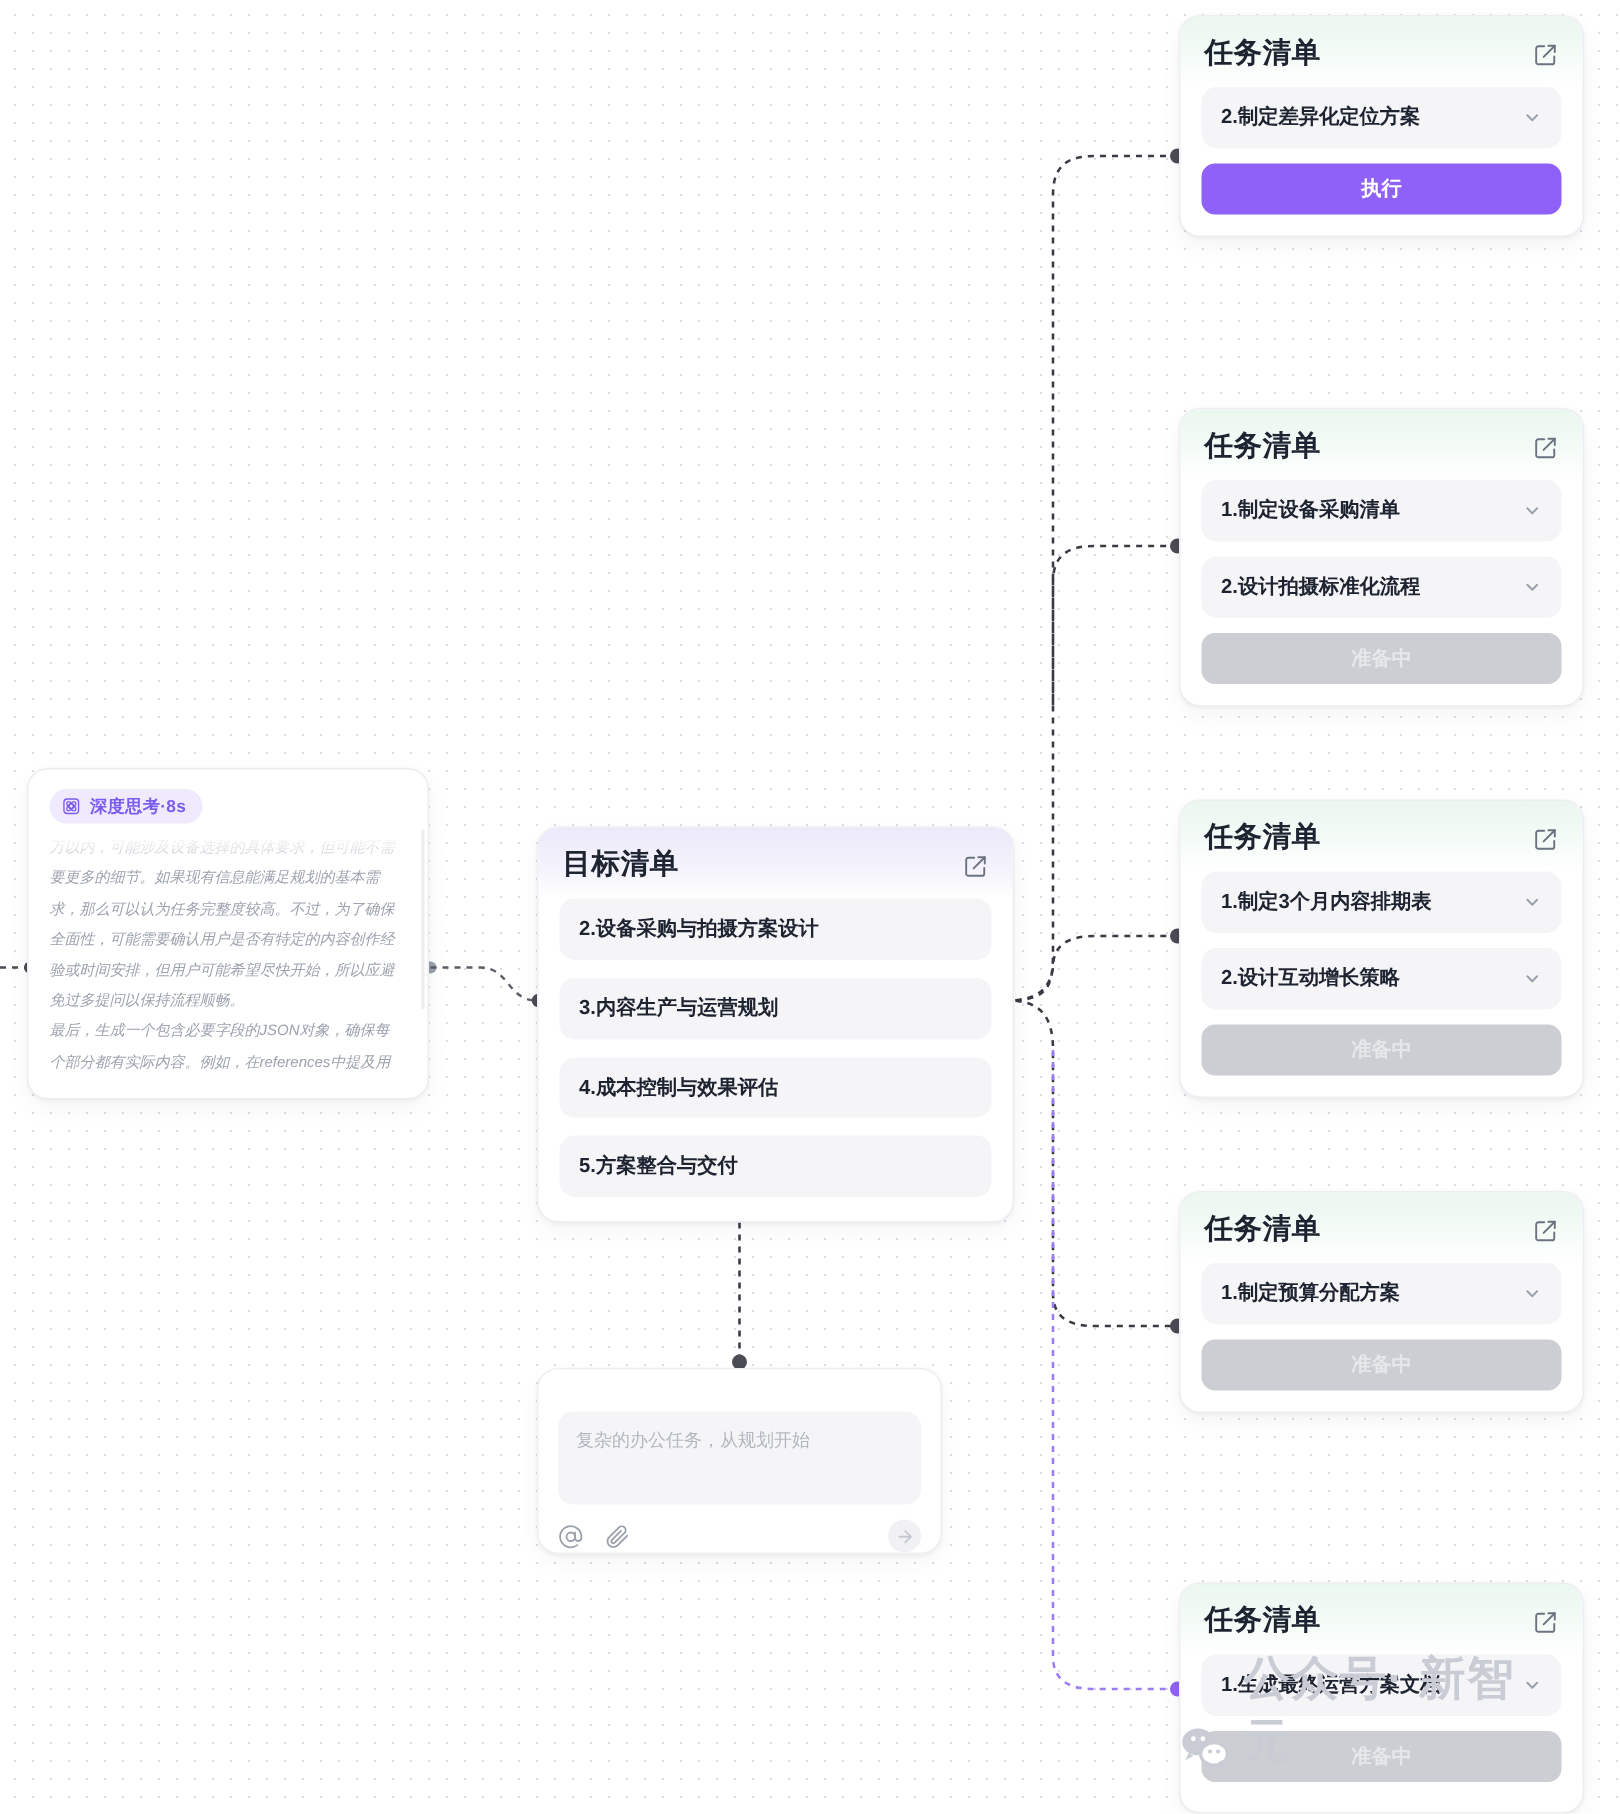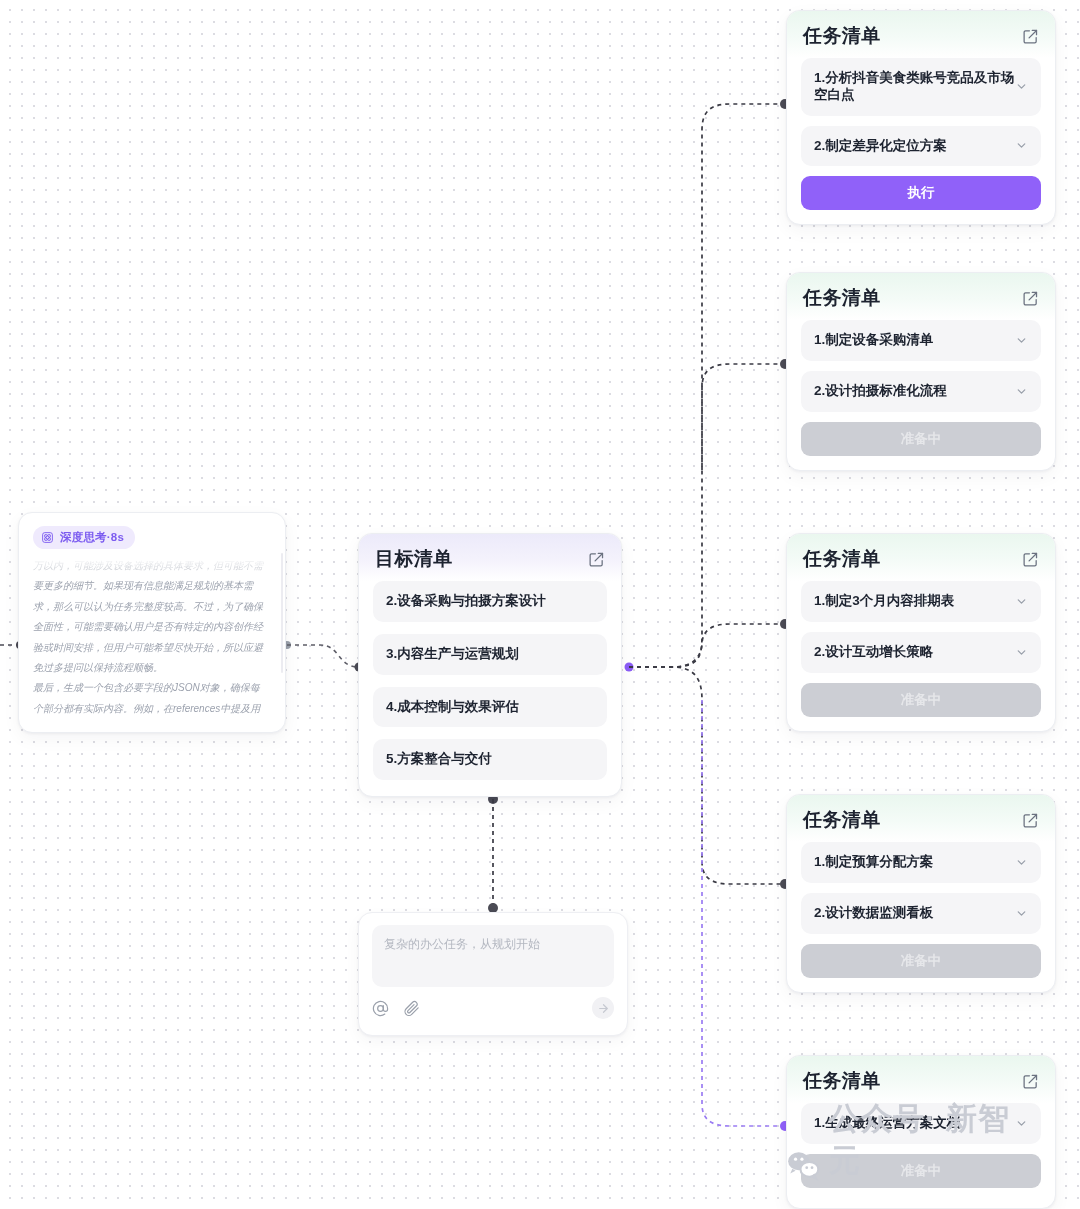--- a/index.html
+++ b/index.html
@@ -64,21 +64,21 @@
   .btn.wait{background:#ccced4;color:#e6e7ea;cursor:default;}
 
   
   #task1{left:786px;top:10px;width:270px;}
   #task2{left:786px;top:272px;width:270px;}
   #task3{left:786px;top:533px;width:270px;}
   #task4{left:786px;top:794px;width:270px;}
   #task5{left:786px;top:1055px;width:270px;height:154px;}
 
   
-  #goal{left:358px;top:533px;width:264px;}
+  #goal{left:358px;top:551px;width:318px;}
   #goal .row{margin-bottom:12px;}
   #goal .row:last-child{margin-bottom:0;}
   #goal .card-body{padding:0 14px 16px 14px;}
   #goal .row-label{font-size:13.5px;}
 
   
   #think{
     left:18px;top:512px;width:268px;height:221px;
     border-radius:14px;border:1px solid #eceef2;background:#fff;
     padding:0;overflow:hidden;
@@ -104,21 +104,21 @@
   .think-bar{
     position:absolute;right:2px;top:40px;width:2px;height:120px;
     background:#ececf1;border-radius:2px;
   }
 
   
   #composer{
     left:358px;top:912px;width:270px;height:124px;
     border-radius:14px;border:1px solid #eeeff3;background:#fff;
     box-shadow:0 1px 3px rgba(16,24,40,.05),0 6px 16px rgba(16,24,40,.04);
-    box-sizing:border-box;padding:12px 13px 10px 13px;
+    box-sizing:border-box;padding:28px 13px 10px 13px;
   }
   .composer-field{
     width:100%;height:62px;background:#f5f5f7;border-radius:10px;
     box-sizing:border-box;padding:11px 12px;
     font-size:12px;color:#b3b7c0;line-height:1.4;
   }
   .composer-bar{display:flex;align-items:center;margin-top:10px;}
   .cbtn{width:17px;height:17px;color:#9aa0ab;margin-right:14px;cursor:pointer;}
   .cbtn svg{display:block;width:17px;height:17px;}
   .send{
@@ -230,28 +230,20 @@
     <span class="edit-ico">
       <svg viewBox="0 0 24 24" fill="none" stroke="currentColor" stroke-width="1.8" stroke-linecap="round" stroke-linejoin="round">
         <path d="M20 13.5V19a2 2 0 0 1-2 2H5a2 2 0 0 1-2-2V6a2 2 0 0 1 2-2h5.5"></path>
         <path d="M14.5 3.5h6v6"></path>
           <path d="M10 14 20.5 3.5"></path>
       </svg>
     </span>
   </div>
   <div class="card-body">
     <div class="row">
-      <span class="row-label">1.分析抖音美食类账号竞品及市场空白点</span>
-      <span class="chev">
-        <svg viewBox="0 0 24 24" fill="none" stroke="currentColor" stroke-width="2.4" stroke-linecap="round" stroke-linejoin="round">
-            <path d="m6 9 6 6 6-6"></path>
-          </svg>
-      </span>
-    </div>
-    <div class="row">
       <span class="row-label">2.制定差异化定位方案</span>
       <span class="chev">
         <svg viewBox="0 0 24 24" fill="none" stroke="currentColor" stroke-width="2.4" stroke-linecap="round" stroke-linejoin="round">
             <path d="m6 9 6 6 6-6"></path>
           </svg>
       </span>
     </div>
     <div class="btn run">执行</div>
   </div>
 </div>
@@ -327,28 +319,20 @@
       <svg viewBox="0 0 24 24" fill="none" stroke="currentColor" stroke-width="1.8" stroke-linecap="round" stroke-linejoin="round">
         <path d="M20 13.5V19a2 2 0 0 1-2 2H5a2 2 0 0 1-2-2V6a2 2 0 0 1 2-2h5.5"></path>
         <path d="M14.5 3.5h6v6"></path>
           <path d="M10 14 20.5 3.5"></path>
       </svg>
     </span>
   </div>
   <div class="card-body">
     <div class="row">
       <span class="row-label">1.制定预算分配方案</span>
-      <span class="chev">
-        <svg viewBox="0 0 24 24" fill="none" stroke="currentColor" stroke-width="2.4" stroke-linecap="round" stroke-linejoin="round">
-            <path d="m6 9 6 6 6-6"></path>
-          </svg>
-      </span>
-    </div>
-    <div class="row">
-      <span class="row-label">2.设计数据监测看板</span>
       <span class="chev">
         <svg viewBox="0 0 24 24" fill="none" stroke="currentColor" stroke-width="2.4" stroke-linecap="round" stroke-linejoin="round">
             <path d="m6 9 6 6 6-6"></path>
           </svg>
       </span>
     </div>
     <div class="btn wait">准备中</div>
   </div>
 </div>
 

